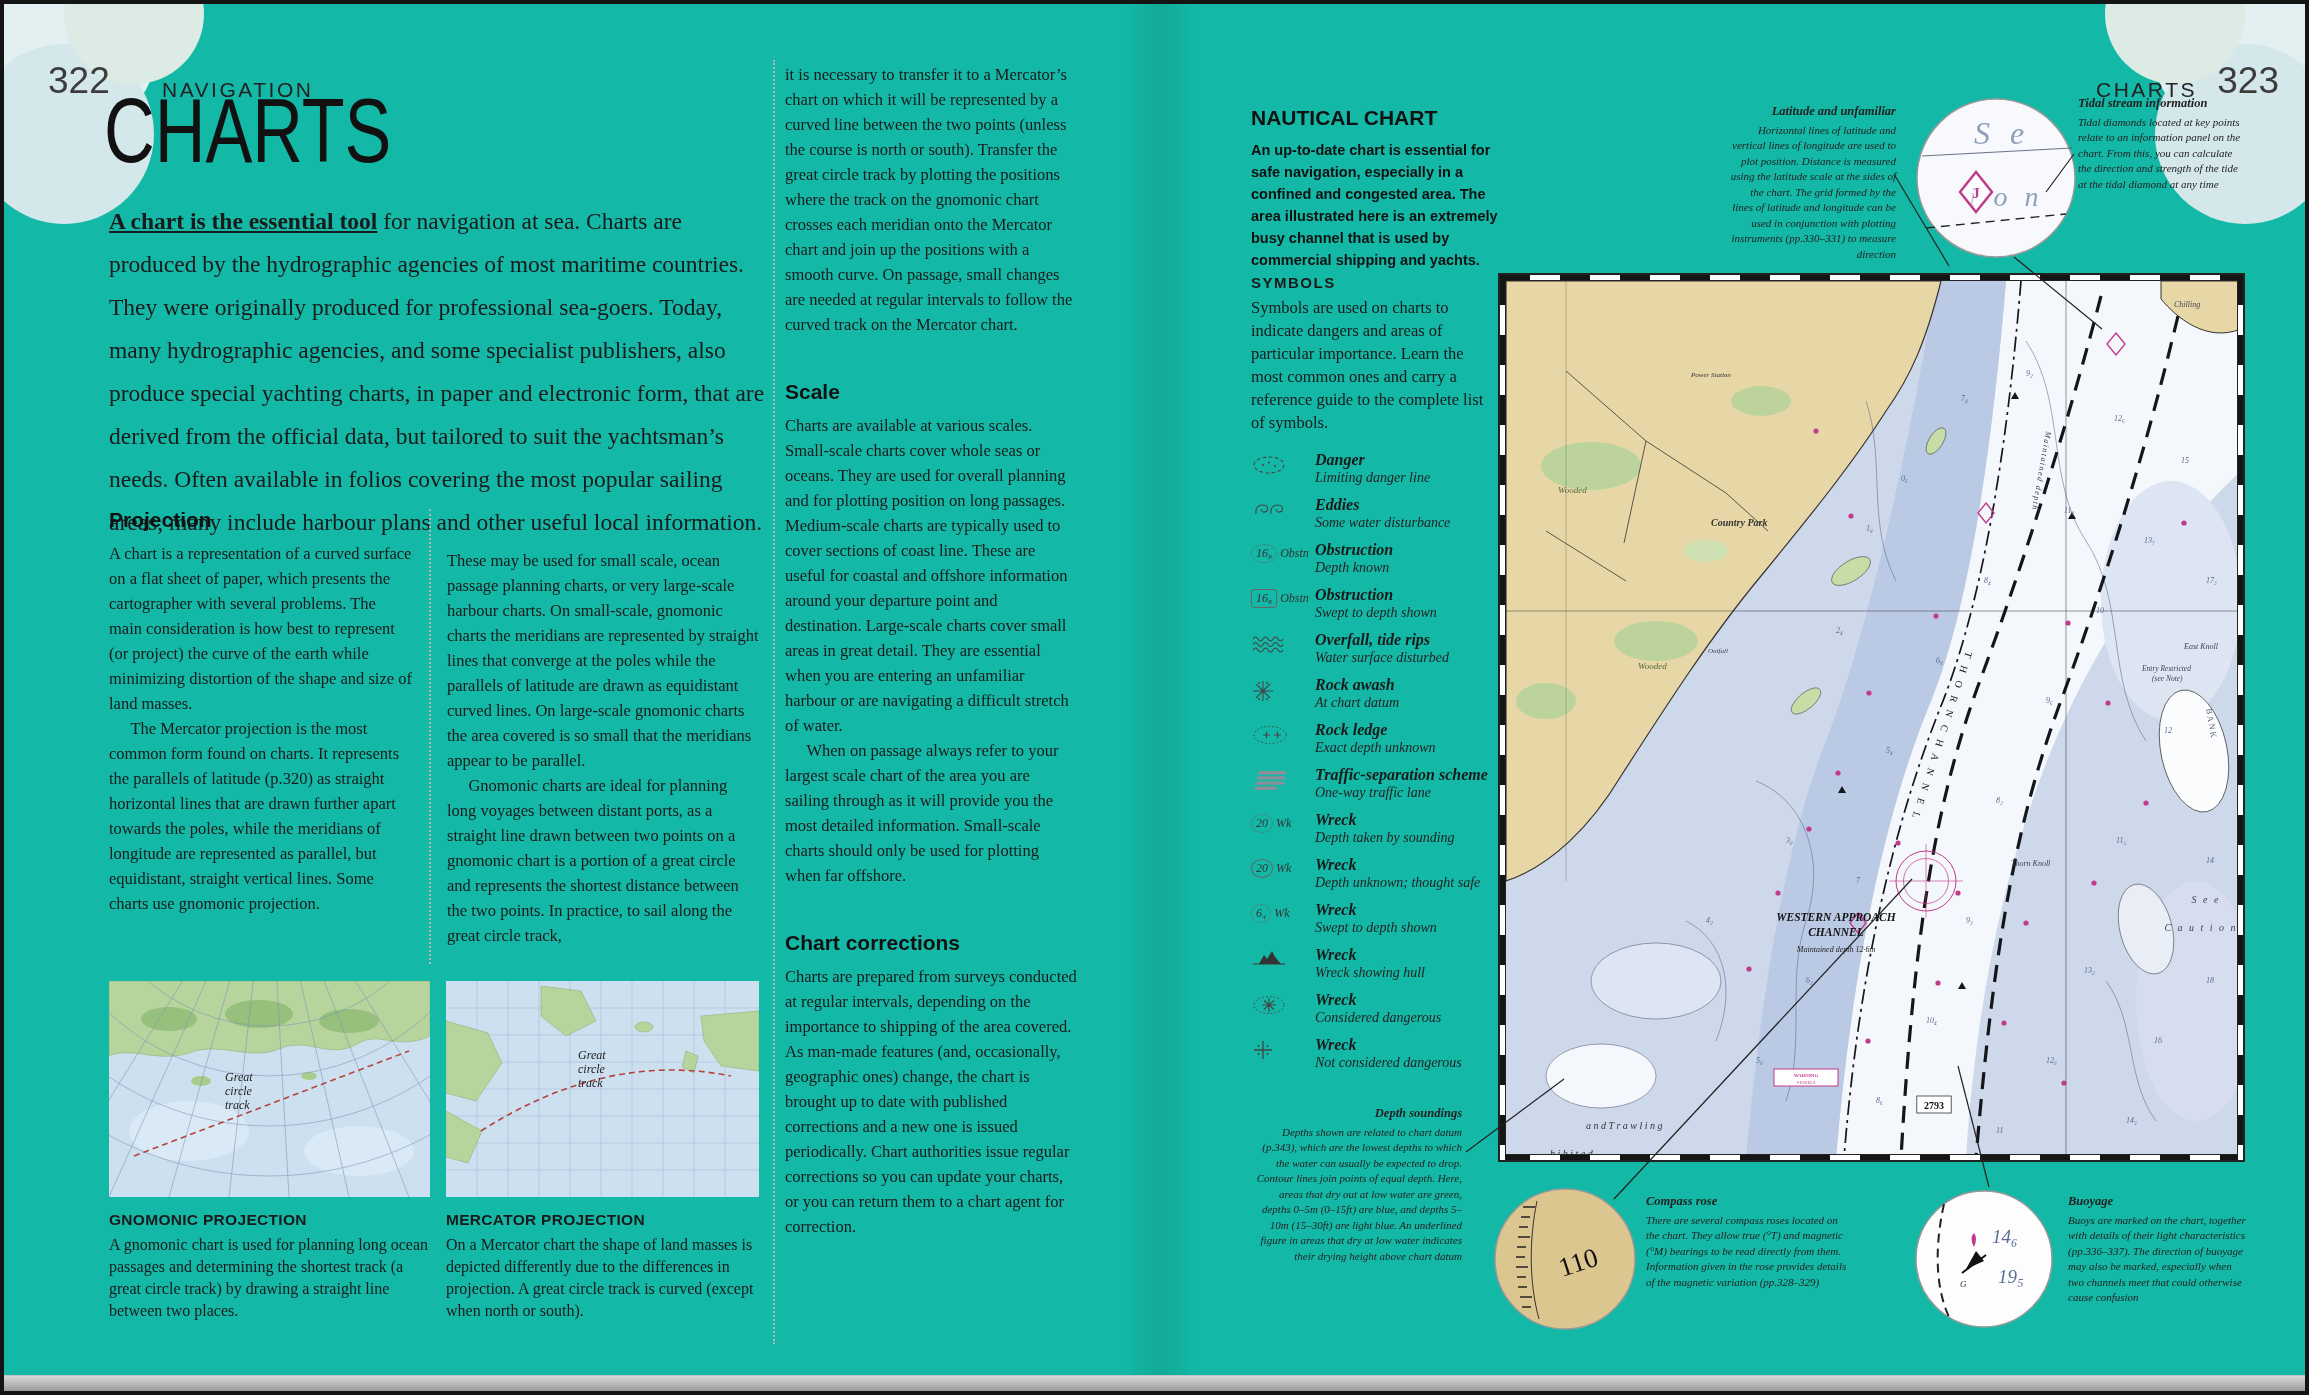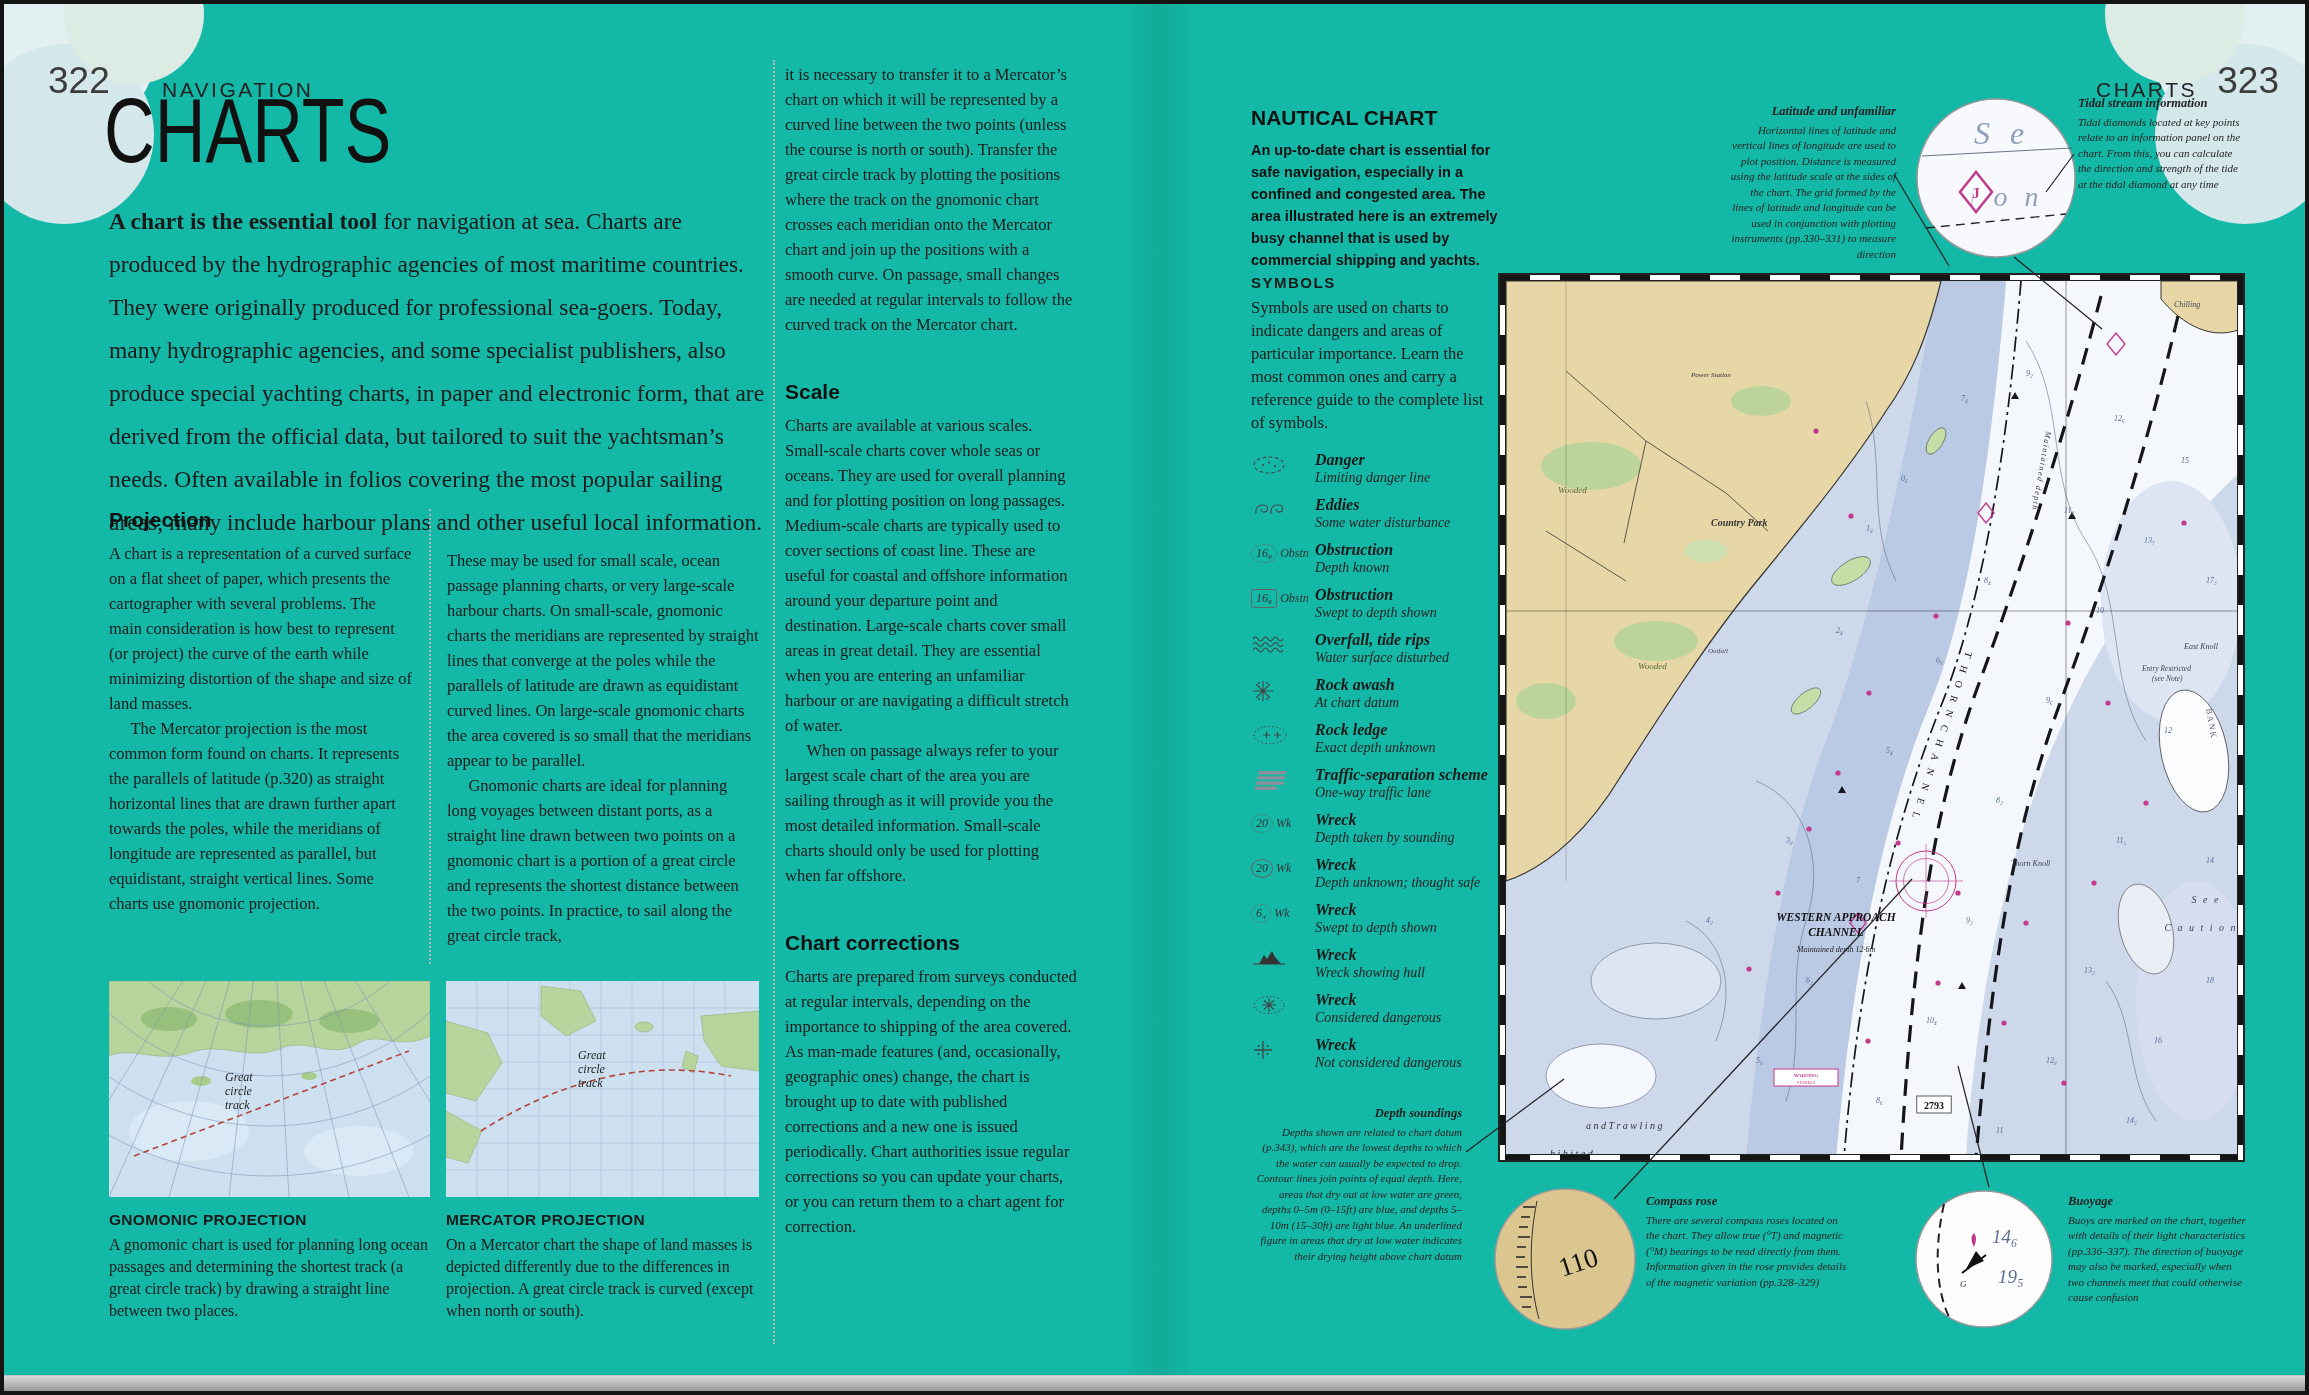--- a/index.html
+++ b/index.html
@@ -24,21 +24,21 @@
   .runhead { position:absolute; font-family:"Liberation Sans", sans-serif; font-size:21px;
              letter-spacing:2.5px; color:#222; font-weight:500; }
   .runhead-left { left:158px; top:74px; }
   .runhead-right { right:108px; top:74px; }
 
   
   .title { position:absolute; left:100px; top:76px; font-family:"Liberation Sans", sans-serif;
            font-size:90px; font-weight:400; color:#111; transform:scaleX(.78); transform-origin:left top;
            letter-spacing:0; }
   .intro { position:absolute; left:105px; top:196px; width:657px; font-size:23.5px; line-height:43px; }
-  .intro b { font-weight:bold; }
+  .intro b { font-weight:bold;text-decoration:underline; }
 
   .col { position:absolute; font-size:16.5px; line-height:25px; }
   .col1 { left:105px; top:503px; width:303px; }
   .col2 { left:443px; top:544px; width:313px; }
   .col3 { left:781px; top:58px;  width:292px; }
   .col h3 { font-family:"Liberation Sans", sans-serif; font-size:21px; font-weight:bold;
             margin-bottom:9px; color:#111; }
   .col h3.mt { margin-top:42px; }
   .ind { text-indent:1.3em; }
 

